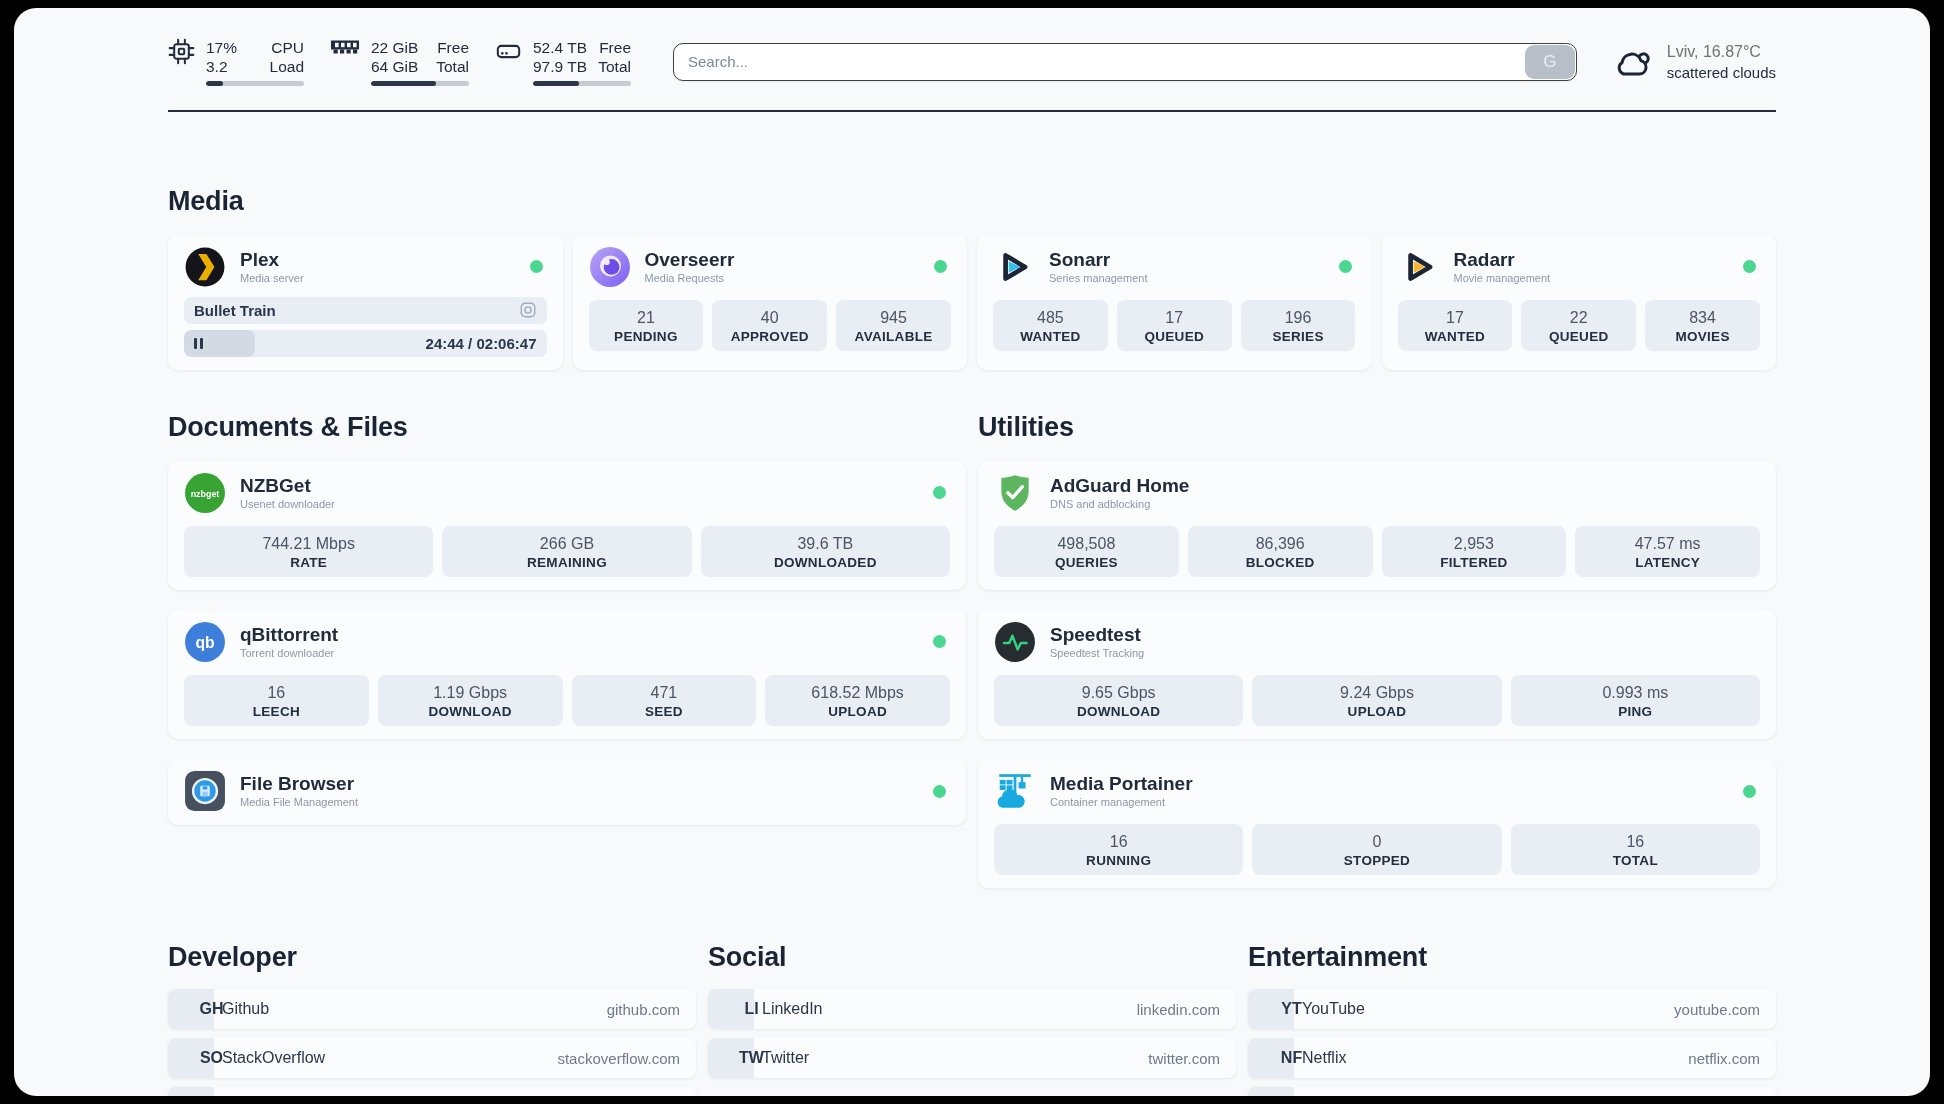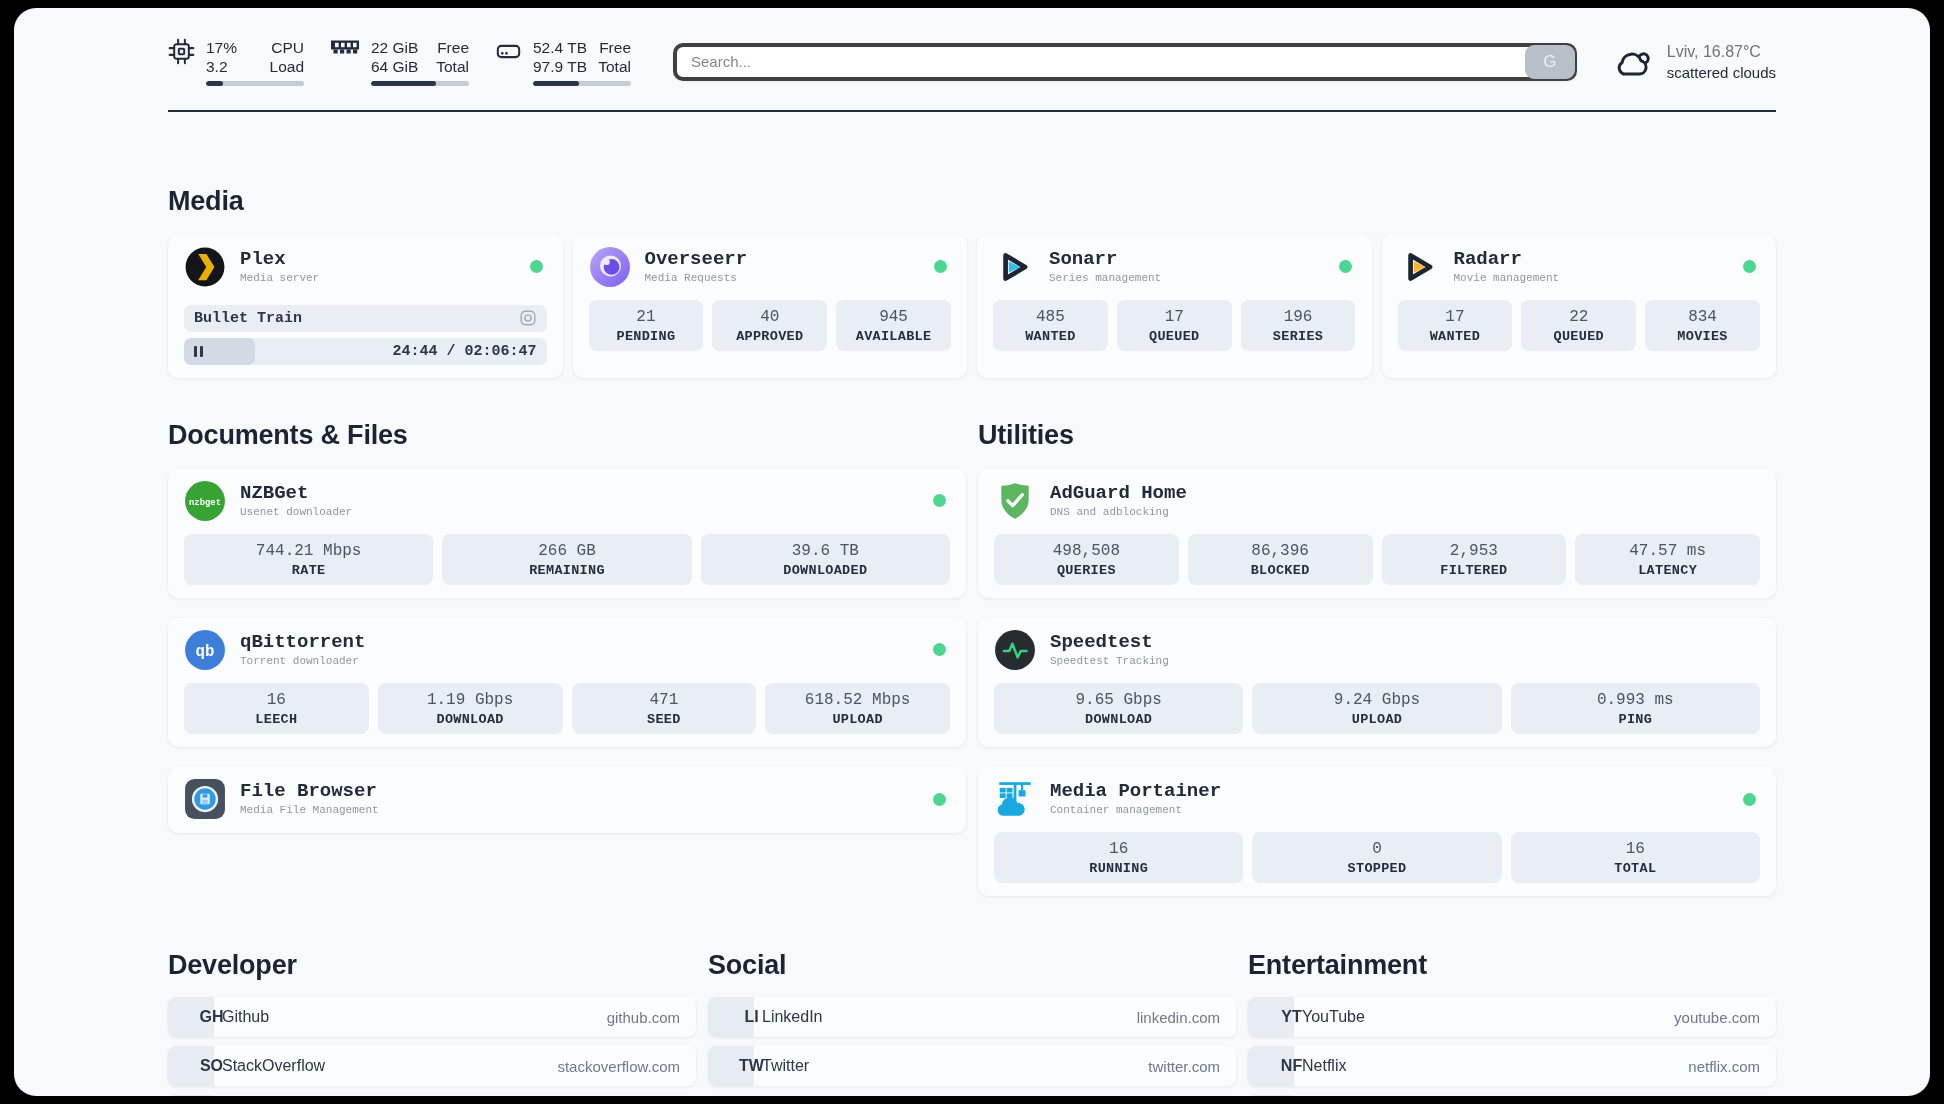--- a/index.html
+++ b/index.html
@@ -14,21 +14,21 @@
   .topbar { display:flex; align-items:center; }
   .tstats { display:flex; gap:26px; align-items:center; }
   .tstat { display:flex; align-items:flex-start; gap:11px; }
   .tstat svg { flex:0 0 auto; }
   .tbody { width:98px; }
   .trow { display:flex; justify-content:space-between; font-size:15.5px; color:#232c3d; line-height:1.25; font-weight:500; }
   .tbar { height:5px; background:#c6cbd4; border-radius:3px; margin-top:4px; overflow:hidden; }
   .tfill { height:100%; background:#2b3648; border-radius:3px; }
 
   .search { flex:1; position:relative; height:38px; margin:0 36px 0 42px; }
-  .search input { width:100%; height:100%; border:4px solid #404040; border-radius:10px; background:#fff;
+  .search input { width:100%; height:100%; border:1px solid #404040; border-radius:10px; background:#fff;
                   padding:0 64px 0 14px; font-size:15px; color:#2b3648; outline:none;
                   box-shadow:0 1px 2px rgba(16,24,40,.05); font-family:inherit; }
   .search input::placeholder { color:#7d8897; }
   .gbtn { position:absolute; right:2px; top:2px; bottom:2px; width:50px; background:#b9bfc9; border:none;
           border-radius:9px; color:#eceef2; font-size:17px; font-weight:500; display:flex;
           align-items:center; justify-content:center; cursor:pointer; font-family:inherit; }
 
   .weather { display:flex; align-items:center; gap:12px; }
   .wline1 { font-size:16px; color:#737373; font-weight:500; line-height:1.3; }
   .wline2 { font-size:15px; color:#232c3d; line-height:1.3; }
@@ -36,37 +36,37 @@
   .divider { border-bottom:2.5px solid #232c3d; margin-top:24px; }
 
   
   .sec-title { font-size:27px; font-weight:700; color:#1b2434; letter-spacing:-.2px; }
   .sec-media { margin-top:74px; }
   .grid4 { display:grid; grid-template-columns:repeat(4,1fr); gap:10px; margin-top:18px; }
   .grid2 { display:grid; grid-template-columns:1fr 1fr; gap:12px; margin-top:42px; align-items:start; }
   .cards { display:flex; flex-direction:column; gap:20px; margin-top:18px; }
 
   .card { background:#fbfcfe; border-radius:10px; padding:11px 16px 13px;
-          box-shadow:0 1px 3px rgba(16,24,40,.08); cursor:pointer;font-family:Liberation Mono, monospace; }
+          box-shadow:0 1px 3px rgba(16,24,40,.08); cursor:pointer; }
   .chead { display:flex; align-items:center; gap:14px; }
   .app-icon { width:42px; height:42px; flex:0 0 42px; display:flex; align-items:center; justify-content:center; }
   .app-icon svg { width:42px; height:42px; }
   .app-name { font-size:19px; font-weight:700; color:#212b3b; line-height:1.25; }
   .app-sub { font-size:11px; color:#8d97a9; line-height:1.25; }
   .dot { width:13px; height:13px; border-radius:50%; background:#4bd78f; margin-left:auto; margin-right:4px; }
 
   .stats { display:flex; gap:9px; margin-top:12px; }
   .sbox { flex:1; background:#e9edf4; border-radius:8px; text-align:center; padding:8px 4px 7px; }
   .sv { font-size:16px; color:#4b5564; line-height:1.2; }
   .sl { font-size:13.5px; font-weight:700; color:#242e3e; margin-top:2px; letter-spacing:.3px; }
 
   
   .prow { background:#e9edf4; border-radius:7px; height:27px; display:flex; align-items:center;
           padding:0 10px; position:relative; overflow:hidden; }
-  .prow.title-row { margin-top:17px; }
+  .prow.title-row { margin-top:9px; }
   .prow.bar-row { margin-top:6px; }
   .ptitle { font-size:15px; font-weight:600; color:#2b3648; position:relative; }
   .pcam { margin-left:auto; display:flex; cursor:pointer; position:relative; }
   .pfill { position:absolute; left:0; top:0; bottom:0; background:#d4dae4; border-radius:7px; }
   .ppause { position:relative; display:flex; gap:3px; cursor:pointer; }
   .ppause i { width:3px; height:11px; background:#2b3648; border-radius:1px; display:block; }
   .ptime { margin-left:auto; font-size:15px; font-weight:600; color:#2b3648; position:relative; }
 
   
   .grid3 { display:grid; grid-template-columns:1fr 1fr 1fr; gap:12px; margin-top:54px; align-items:start; }

